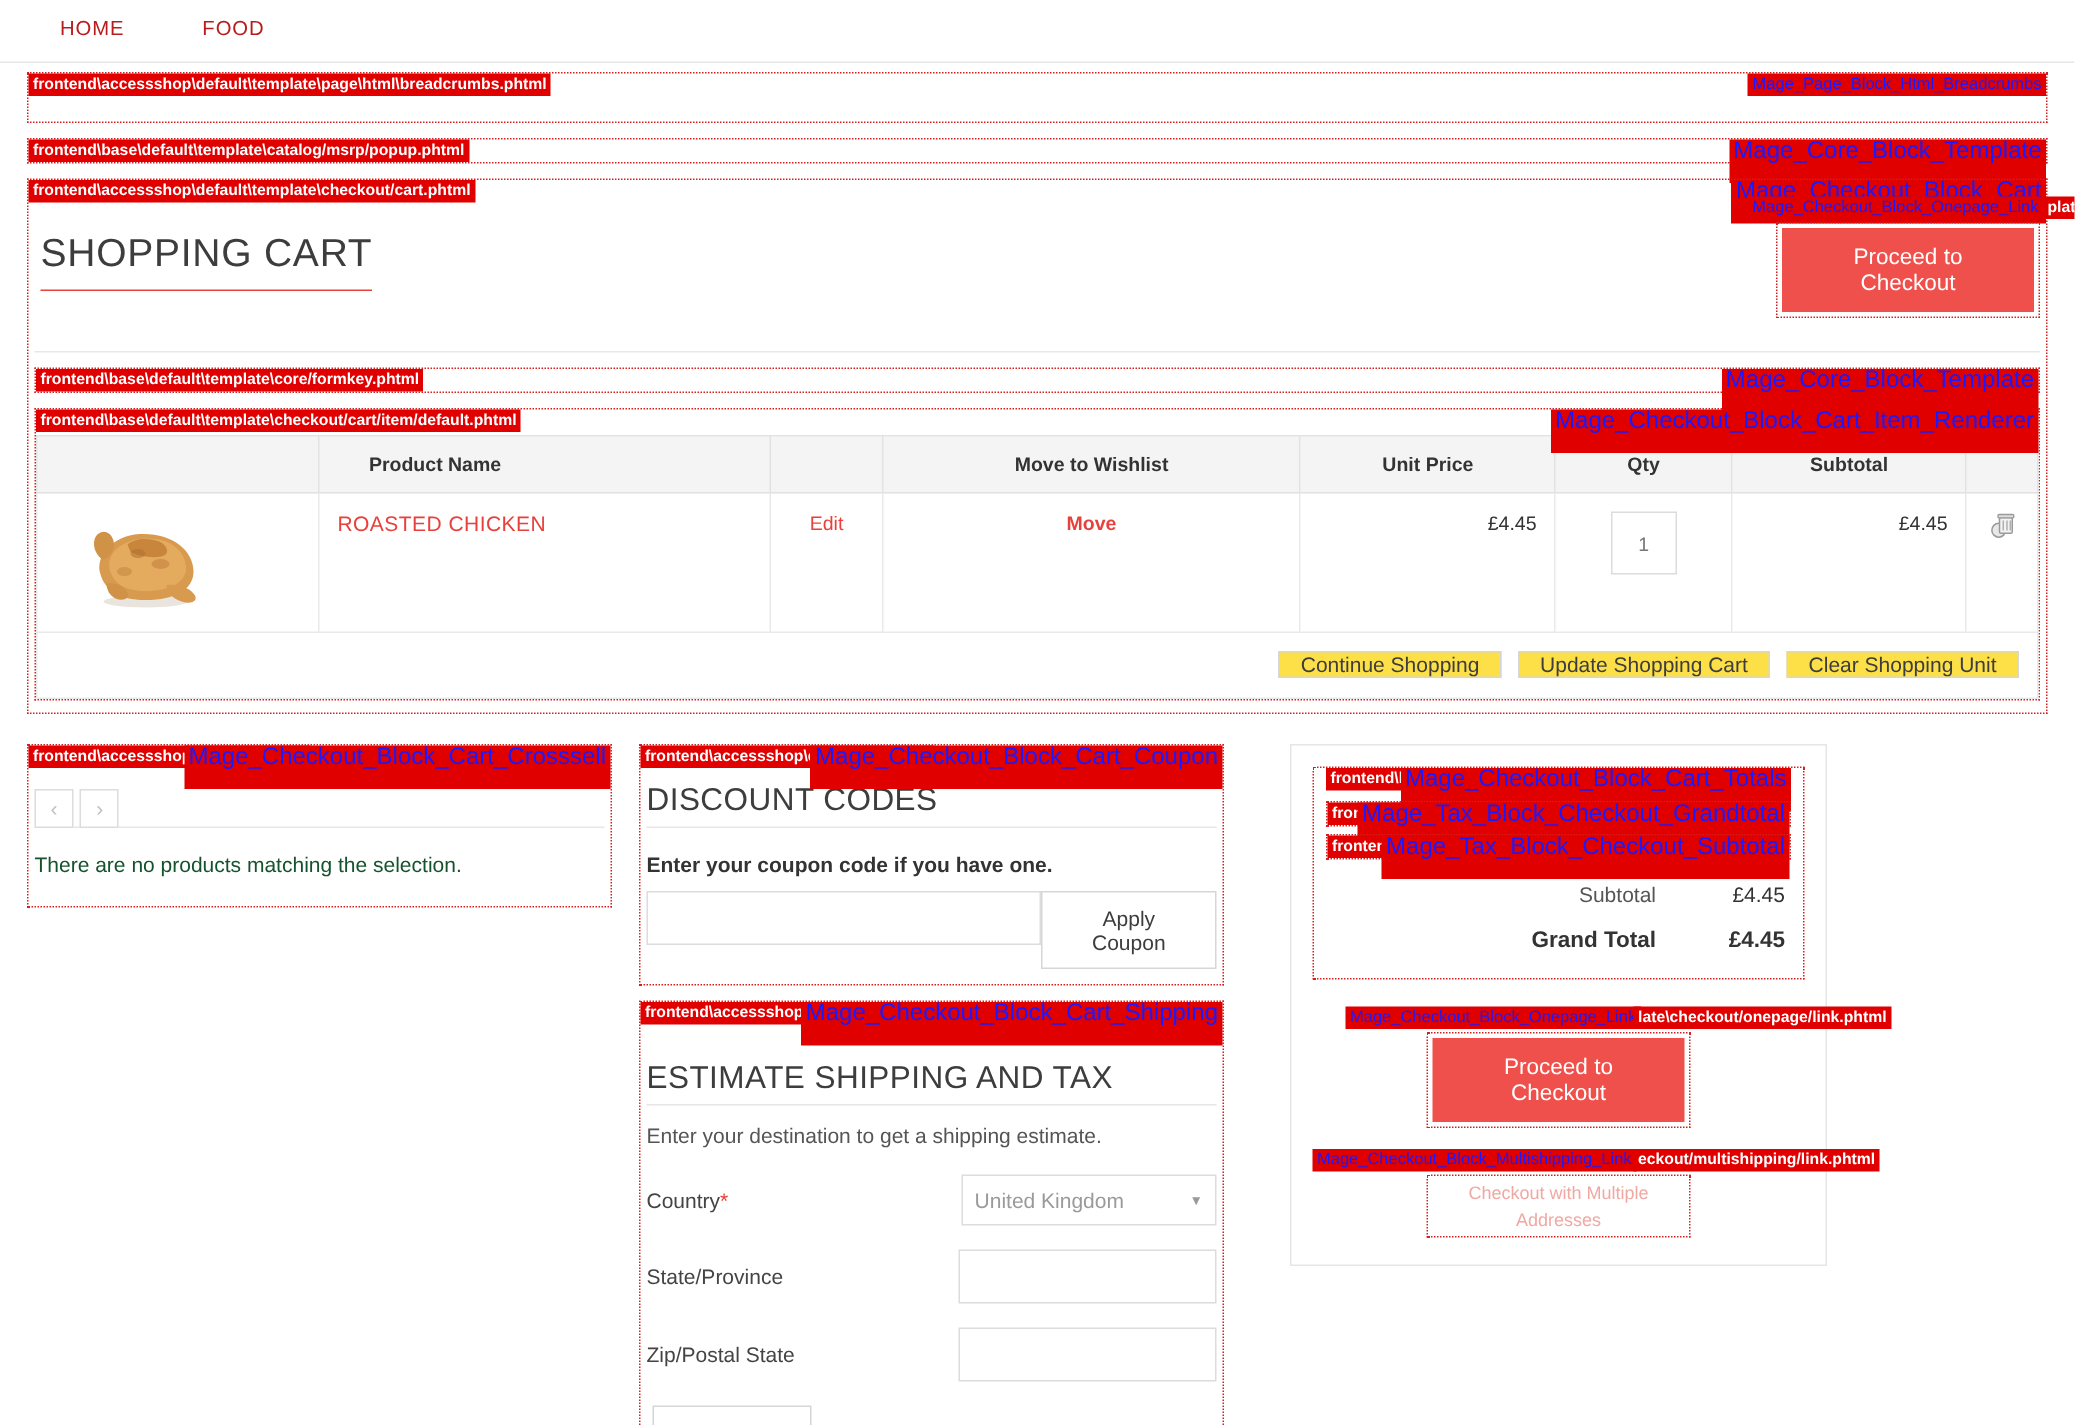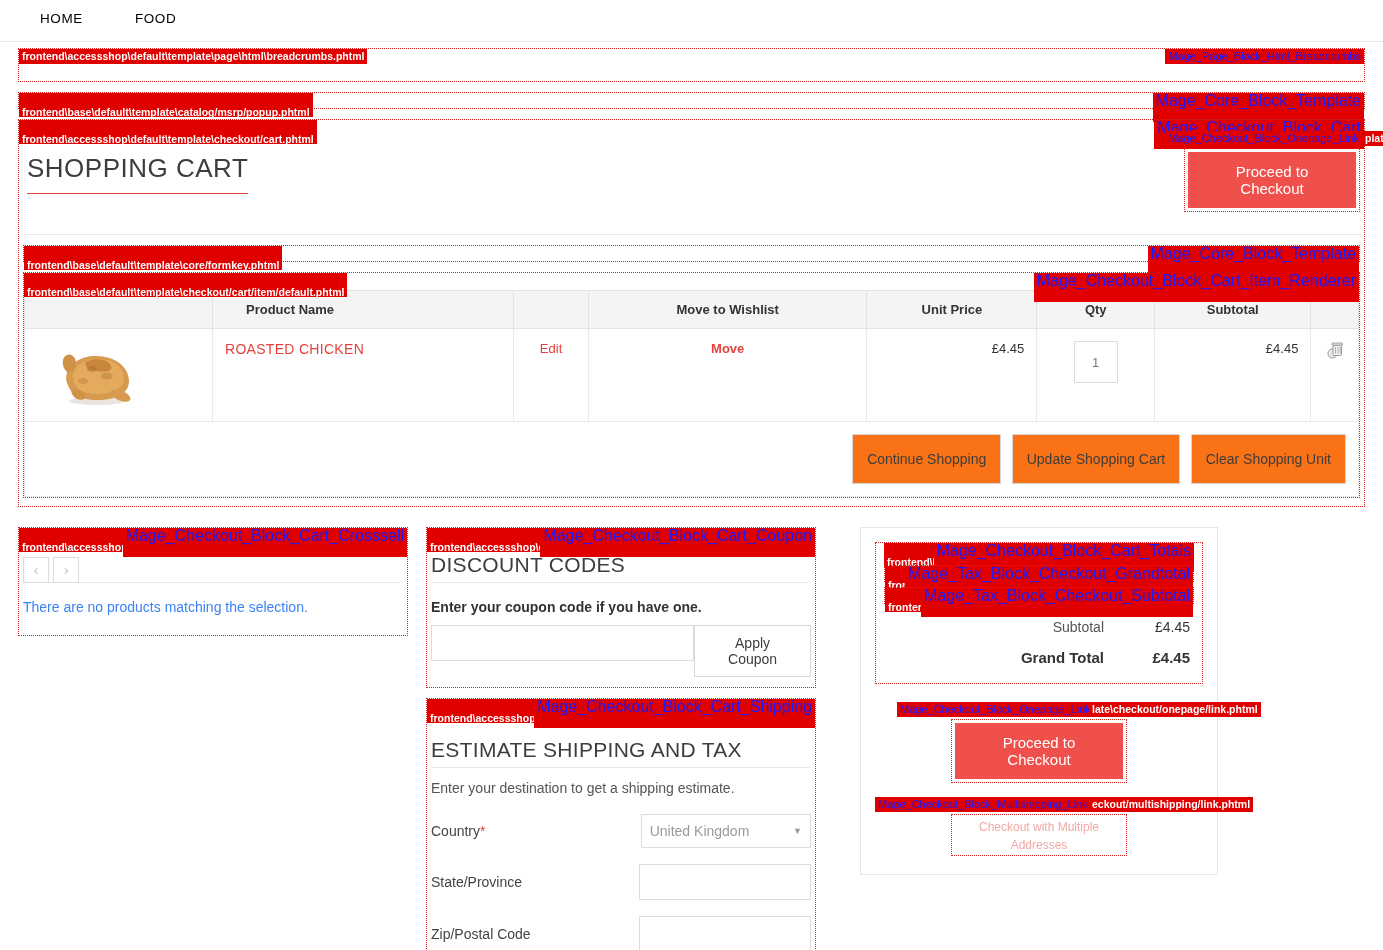--- a/index.html
+++ b/index.html
@@ -18,36 +18,36 @@
     height: 36px;
     display: flex;
     align-items: center;
     padding-left: 40px;
     gap: 52px;
     background: #ffffff;
   }
   .topnav a {
     font-size: 13.5px;
     letter-spacing: .6px;
-    color: #000000;
+    color: #b91c1c;
     text-decoration: none;
   }
   .navrule { height: 1px; background: #e6e6e6; margin-top: 5px; }
 
   
   .hintrow {
     position: relative;
     height: 17px;
     border: 1px dotted #d81f1f;
     margin: 0;
   }
   .hintrow .p {
     position: absolute; left: 0; top: 0; height: 15px; line-height: 15px;
     background: #e00000; color: #fff; font-weight: bold; font-size: 10.5px;
-    padding: 12px 3px; white-space: nowrap;
+    padding: 0 3px; white-space: nowrap;
   }
   .hintrow .b {
     position: absolute; right: 0; top: 0; height: 29px; line-height: 15px;
     background: #e00000; color: #1a1aff; font-size: 16px;
     padding: 0 3px; white-space: nowrap;
   }
 
   
   .page { padding: 0 18px; }
 
@@ -103,22 +103,22 @@
   input.qty {
     width: 44px; height: 42px; text-align: center;
     border: 1px solid #dcdcdc; font-size: 13px; color: #777;
     font-family: "Liberation Sans", sans-serif;
   }
   .cart-actions {
     border: 1px solid #e9e9e9; border-top: none;
     padding: 12px; text-align: right;
   }
   .btn-plain {
-    background: #f97316; border: 1px solid #d6d6d6;
-    padding: 16px 14px; font-size: 14px; color: #3d3d3d;
+    background: #fde047; border: 1px solid #d6d6d6;
+    padding: 0 14px; font-size: 14px; color: #3d3d3d;
     cursor: pointer; margin-left: 6px;
     font-family: "Liberation Sans", sans-serif;
   }
 
   
   .chicken { width: 92px; height: 66px; position: relative; margin: 2px 0 0 12px; }
 
   
   .trash { width: 16px; height: 18px; display: inline-block; }
 
@@ -131,21 +131,21 @@
   .panel { border: 1px dotted #d81f1f; padding: 0; }
   .panel-inner { padding: 0 4px 10px 4px; }
 
   h2.sec {
     font-size: 21px; font-weight: 300; color: #3d3d3d;
     margin: 8px 0 0 0; padding-bottom: 6px; letter-spacing: .3px;
     display: inline-block;
   }
   .rule-red { border-bottom: 1px solid #e8413c; width: 258px; }
   .rule-grey { border-bottom: 1px solid #e6e6e6; margin-top: -1px; }
-  .empty-msg { font-size: 14px; color: #3b82f6; margin: 16px 0 10px 0; }
+  .empty-msg { font-size: 14px; color: #14532d; margin: 16px 0 10px 0; }
 
   .arrow-btn {
     width: 26px; height: 26px; border: 1px solid #dcdcdc; background: #fff;
     color: #bfbfbf; font-size: 14px; line-height: 24px; text-align: center;
     display: inline-block; cursor: pointer;
   }
 
   .coupon-label { font-weight: bold; font-size: 14px; color: #333; margin: 16px 0 10px 0; }
   .coupon-row { display: flex; }
   input.txt {
@@ -368,21 +368,21 @@
               <span class="caret">▼</span>
             </div>
           </div>
 
           <div class="field-row">
             <div class="field-label">State/Province</div>
             <input class="txt field-input" type="text" value="" style="">
           </div>
 
           <div class="field-row">
-            <div class="field-label">Zip/Postal Code</div>
+            <div class="field-label">Zip/Postal State</div>
             <input class="txt field-input" type="text" value="" style="">
           </div>
 
           <button class="btn-outline" style="margin-left:4px;">Get a Quote</button>
           
         </div>
       </div>
 
     </div>
 

